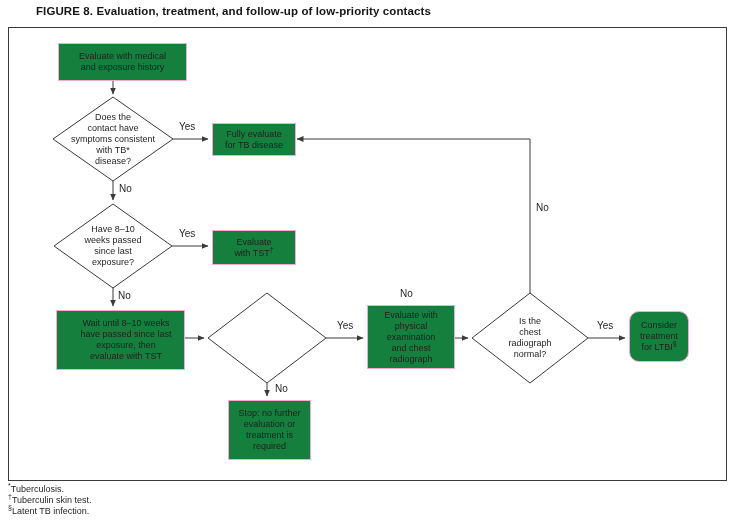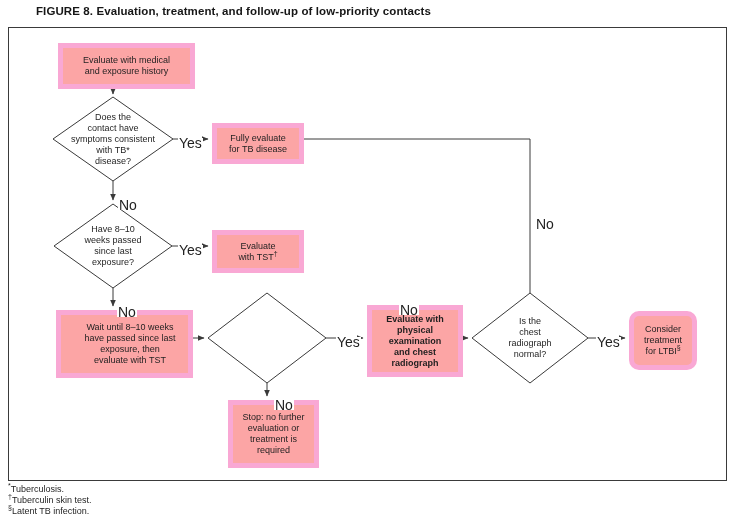--- a/index.html
+++ b/index.html
@@ -20,27 +20,27 @@
   .figure-frame{
     position:absolute;left:8px;top:27px;width:717px;height:452px;
     border:1px solid #3a3a3a;background:#ffffff;
   }
   svg.canvas{position:absolute;left:0;top:0;z-index:1;}
   .node{
     position:absolute;z-index:2;
     display:flex;align-items:center;justify-content:center;
     text-align:center;font-size:9px;line-height:11px;color:#1f1f1f;
   }
-  .node.process{border:5px solid #f9a8d4;background:#fca5a5;}
+  .node.process{border:1px solid #f9a8d4;background:#15803d;}
   .node.decision{background:transparent;}
   .txt{white-space:pre-line;display:inline;}
   sup{font-size:7px;line-height:0;vertical-align:super;}
   .elabel{
-    position:absolute;z-index:3;font-size:14px;line-height:10px;color:#1f1f1f;
-    background:#ffffff;padding:0 1px;margin-top:16px;
+    position:absolute;z-index:3;font-size:10px;line-height:10px;color:#1f1f1f;
+    background:#ffffff;padding:0 1px;
   }
   .footnotes{
     position:absolute;left:8px;top:484px;z-index:2;
     font-size:9px;line-height:11px;color:#1f1f1f;
   }
   .footnote-line{margin:0;}
 </style>
 </head>
 <body>
 
@@ -97,21 +97,21 @@
 evaluate with TST</span>
   </div>
 
   <div class="node process" style="left:228px;top:400px;width:81px;height:58px;">
     <span class="txt">Stop: no further
 evaluation or
 treatment is
 required</span>
   </div>
 
-  <div class="node process" style="left:367px;top:305px;width:86px;height:62px;font-weight:bold;">
+  <div class="node process" style="left:367px;top:305px;width:86px;height:62px;">
     <span class="txt">Evaluate with
 physical
 examination
 and chest
 radiograph</span>
   </div>
 
   <div class="node process" style="left:629px;top:311px;width:58px;height:49px;border-radius:10px;">
     <span class="txt"><span class="txt">Consider
 treatment

